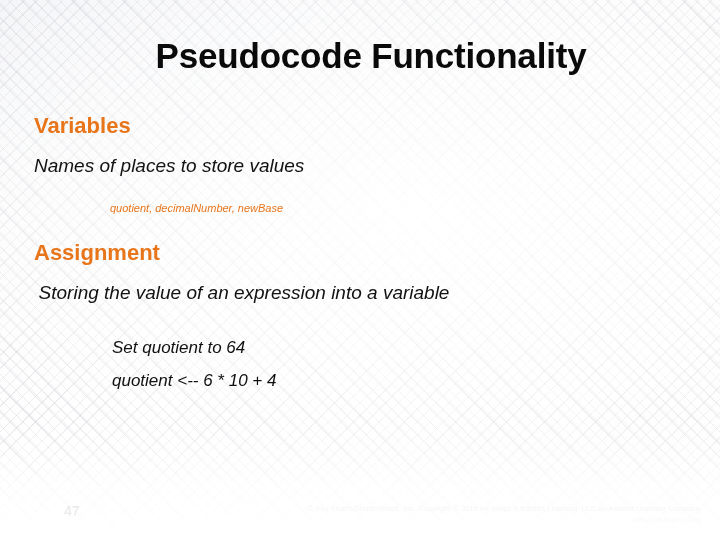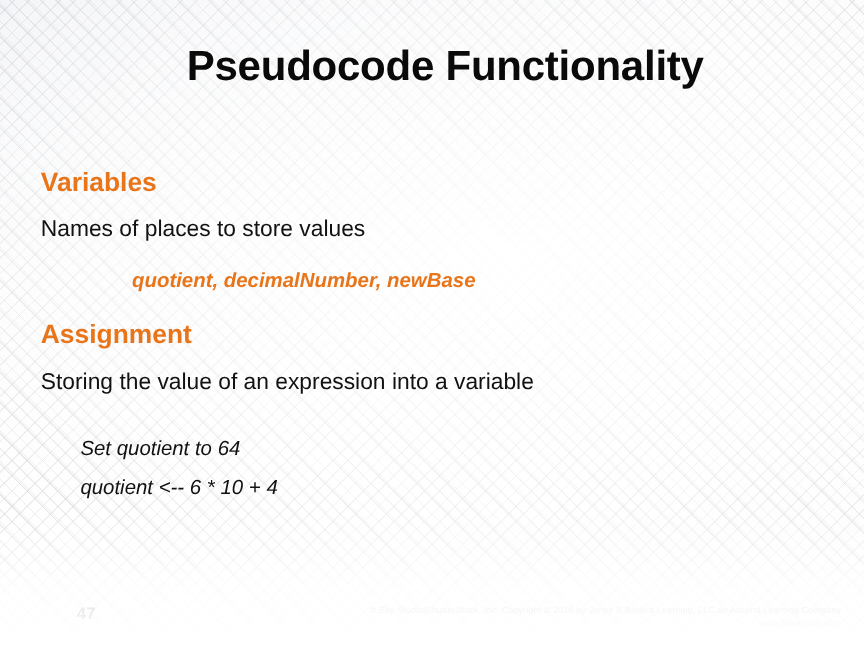--- a/index.html
+++ b/index.html
@@ -45,60 +45,61 @@
     font-weight: bold;
     color: #0a0a0a;
     letter-spacing: -0.2px;
     white-space: nowrap;
     padding-left: 11px;
   }
 
   .content {
     position: absolute;
     left: 34px;
-    top: 139px;
+    top: 113px;
     width: 650px;
   }
 
   .head {
     color: #E8751A;
     font-weight: bold;
     font-size: 22px;
     line-height: 26px;
     white-space: nowrap;
   }
   .head.assignment {
     margin-top: 21px;
   }
 
   .body-text {
     color: #121212;
     font-size: 19px;
     line-height: 36px;
     margin-top: 9px;
     max-width: 430px;
+    font-style: italic;
   }
   .body-text.assign-body {
     max-width: 420px;
+    text-align: center;
   }
 
   .code-orange {
     color: #E8751A;
     font-style: italic;
-    font-size: 17px;
+    font-size: 11px;
     line-height: 22px;
     margin-top: 13px;
     margin-left: 76px;
     white-space: nowrap;
-    font-weight: bold;
   }
 
   .code-list {
     margin-top: 20px;
-    margin-left: 33px;
+    margin-left: 78px;
   }
   .code-line {
     color: #111111;
     font-style: italic;
     font-size: 17px;
     line-height: 33px;
     white-space: nowrap;
   }
 
   .page-number {

